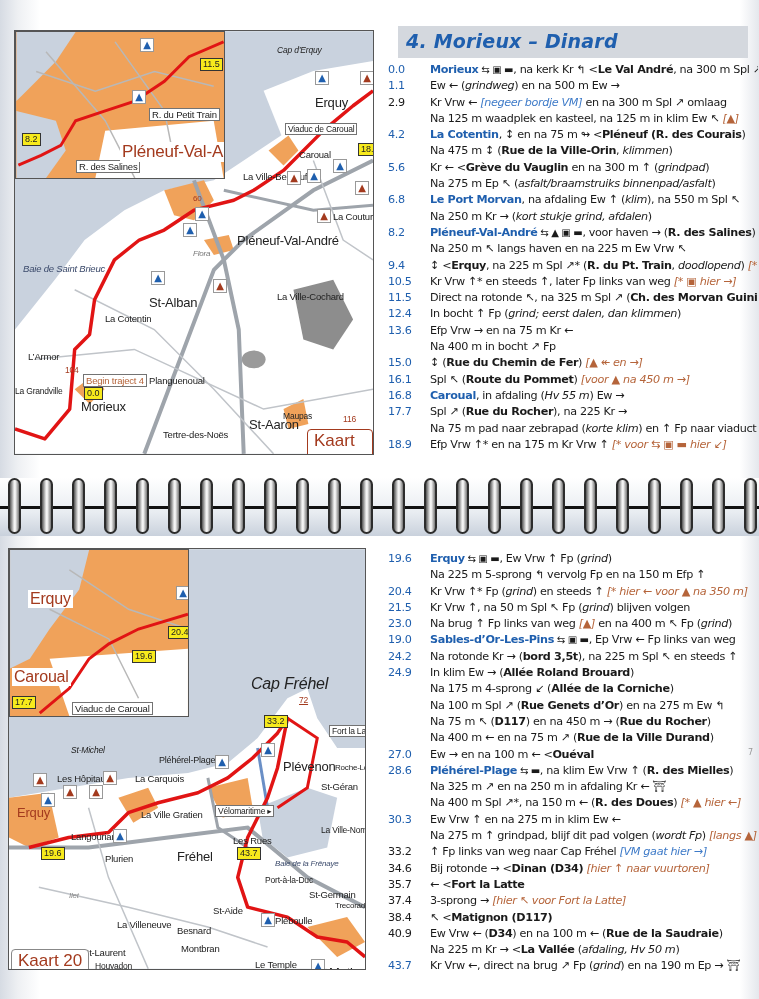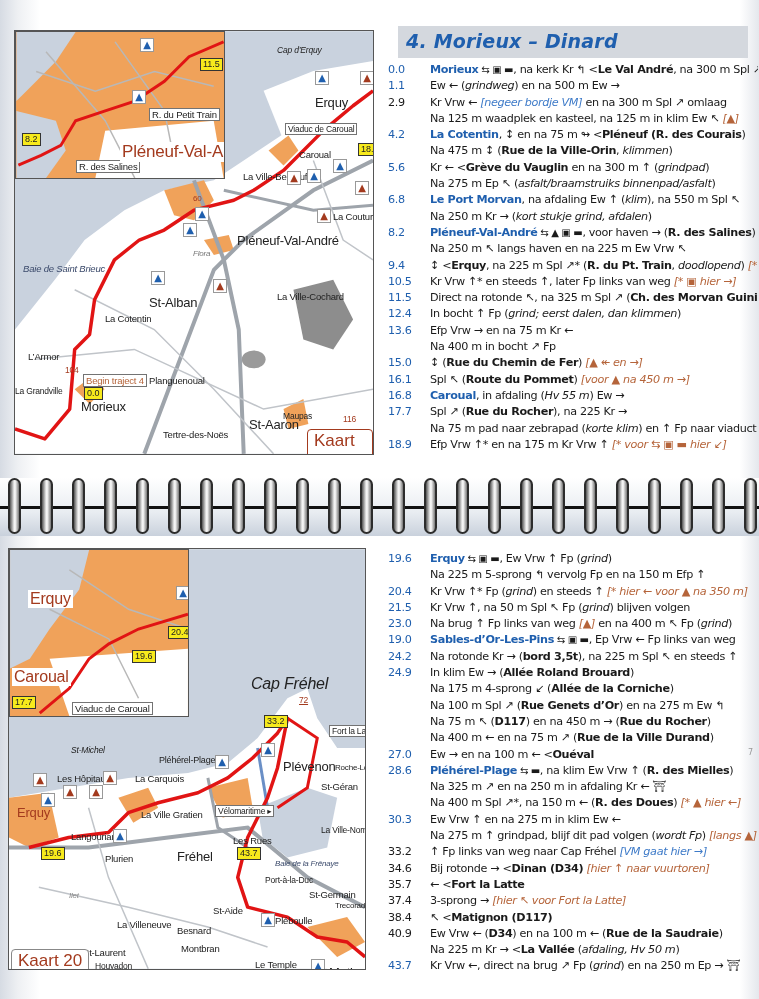--- a/index.html
+++ b/index.html
@@ -466,18 +466,18 @@
       <div class="row">
         <span class="km">40.9</span>
         <span class="txt"><span>Ew Vrw ← (</span><span class="b">D34</span><span>) en na 100 m ← (</span><span class="b">Rue de la Saudraie</span><span>)</span></span>
       </div>
       <div class="row">
         <span class="km"></span>
         <span class="txt"><span>Na 225 m Kr → &lt;</span><span class="b">La Vallée</span><span> (</span><span class="i">afdaling, Hv 50 m</span><span>)</span></span>
       </div>
       <div class="row">
         <span class="km blue">43.7</span>
-        <span class="txt"><span>Kr Vrw ←, direct na brug ↗ Fp (</span><span class="i">grind</span><span>) en na 250 m Ep → ⛩</span></span>
+        <span class="txt"><span>Kr Vrw ←, direct na brug ↗ Fp (</span><span class="i">grind</span><span>) en na 190 m Ep → ⛩</span></span>
       </div>
     </div>
 </div>
 
 <div style="position:absolute; left:748px; top:748px; font-size:8px; color:#999;">7</div>
 
 </body></html>

